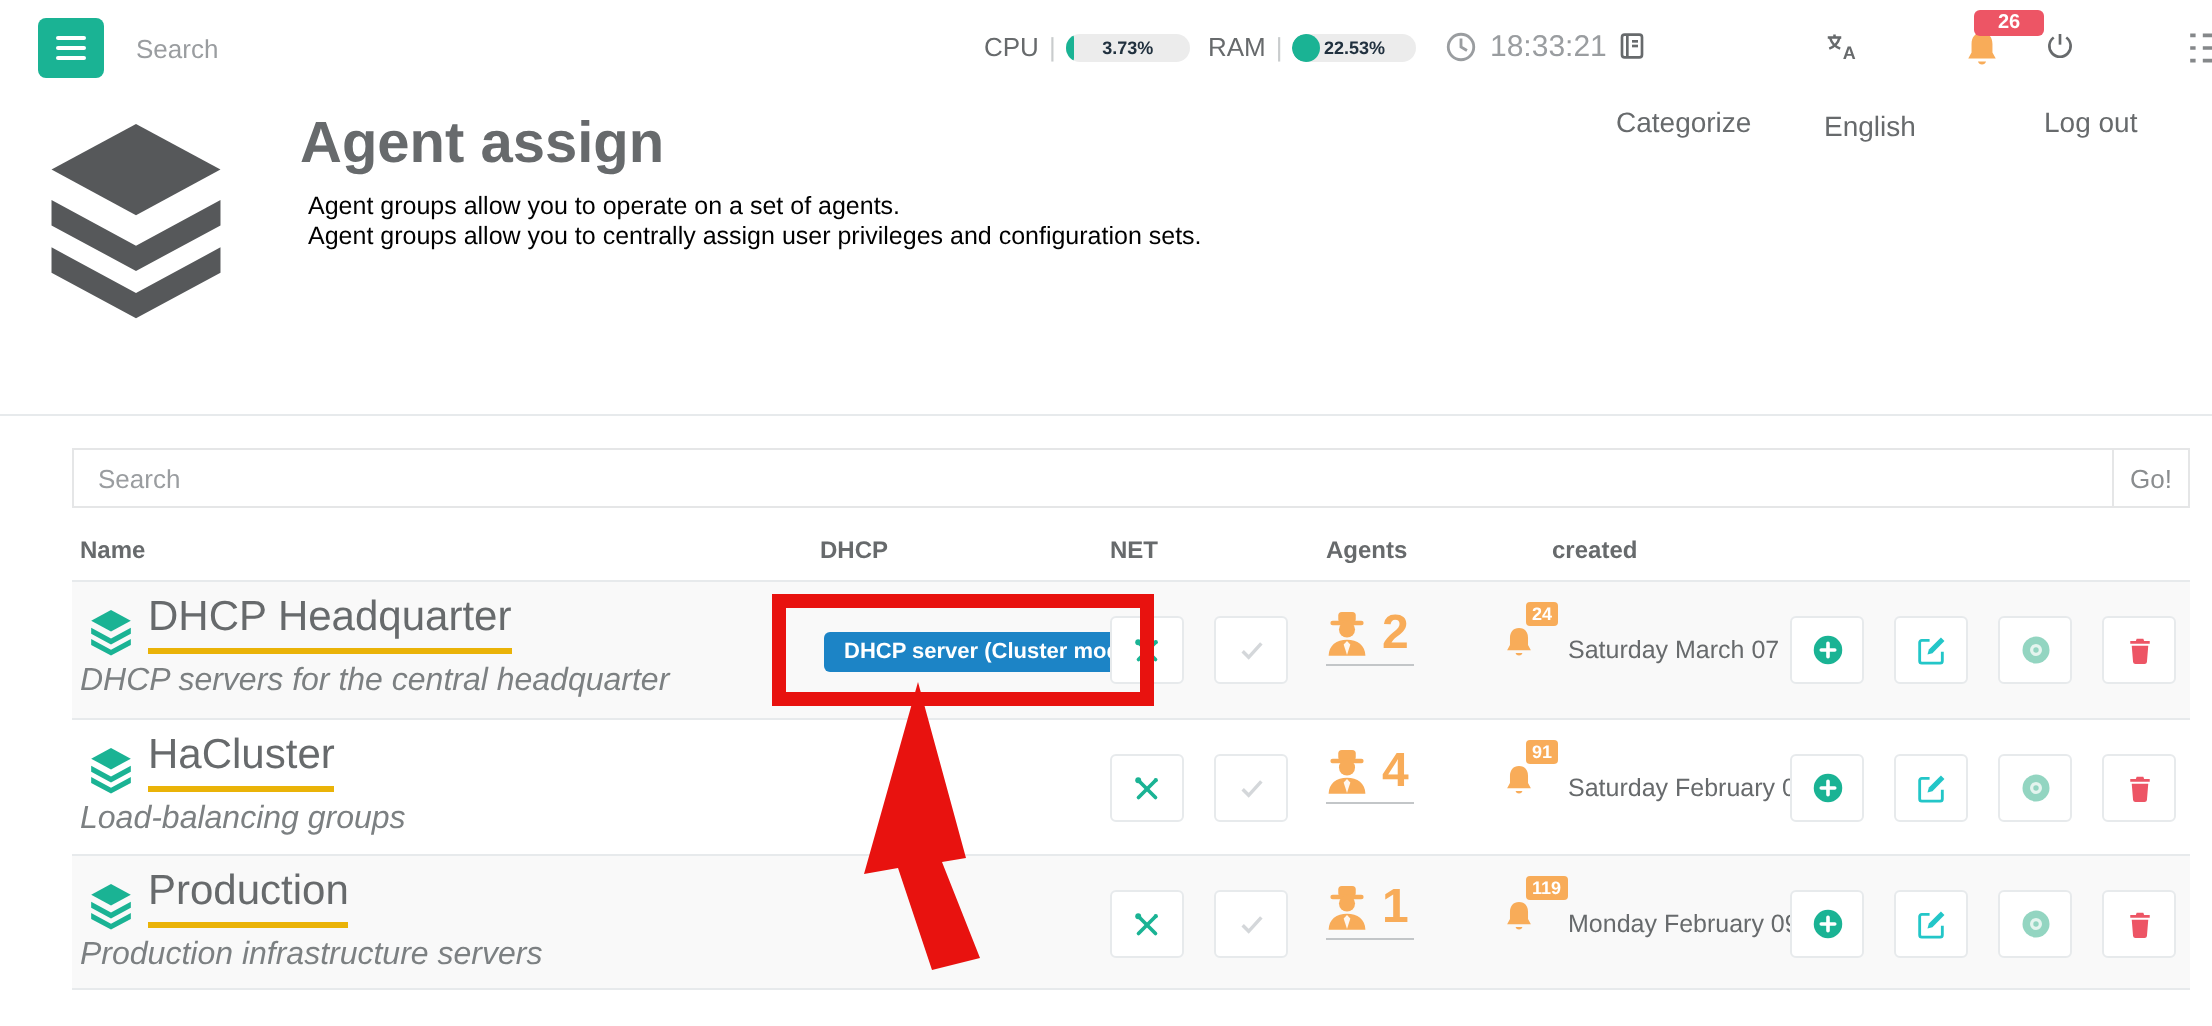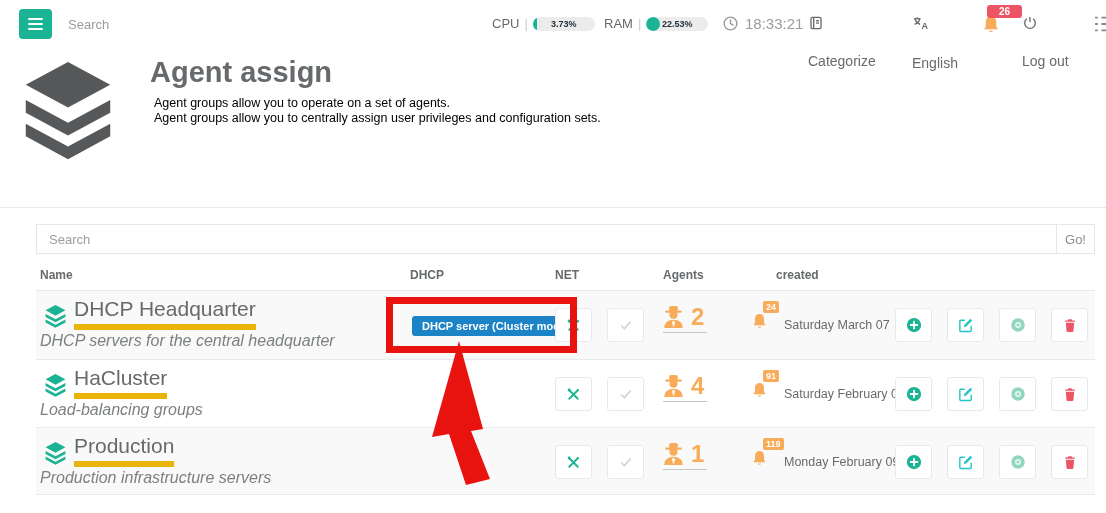--- a/index.html
+++ b/index.html
@@ -45,21 +45,21 @@
   .go-btn { width:38px; height:30px; border:1px solid #e5e6e7; border-left:none; background:#fff; color:#8a8d8f;
     font-size:13px; cursor:pointer; font-family:inherit; }
   .thead { position:relative; height:37px; border-bottom:1px solid #e7eaec; }
   .th { position:absolute; bottom:8px; font-size:12px; font-weight:bold; color:#676a6c; }
   .trow { position:relative; height:68px; }
   .trow.striped { background:#f9f9f9; }
   .trow + .trow { border-top:1px solid #e7eaec; }
   .trow:last-child { border-bottom:1px solid #e7eaec; }
   .row-layers { position:absolute; left:8px; top:14px; width:23px; height:23px; color:#1ab394; cursor:pointer; }
   .row-name { position:absolute; left:38px; top:6px; font-size:21px; color:#676a6c; text-decoration:none;
-    border-bottom:6px solid #eab308; padding-bottom:3px; cursor:pointer; }
+    border-bottom:3px solid #eab308; padding-bottom:3px; cursor:pointer; }
   .row-subtitle { position:absolute; left:4px; top:41px; font-size:16px; font-style:italic; color:#7c8082; }
   .dhcp-badge { position:absolute; left:376px; top:25px; background:#1c84c6; color:#fff; font-size:11px; font-weight:bold;
     padding:4px 10px; border-radius:3px; white-space:nowrap; }
   .icon-btn { position:absolute; top:17px; width:37px; height:34px; background:#fff; border:1px solid #e7eaec;
     border-radius:3px; display:flex; align-items:center; justify-content:center; cursor:pointer; padding:0; }
   .pos-tools { left:519px; } .pos-check { left:571px; }
   .pos-add { left:859px; } .pos-edit { left:911px; } .pos-disc { left:963px; } .pos-del { left:1015px; }
   .agents-link { position:absolute; left:627px; top:13px; display:flex; align-items:flex-end; gap:7px;
     border-bottom:1px solid #c3c6c8; padding:0 3px 3px 0; cursor:pointer; text-decoration:none; }
   .agents-count { font-size:24px; line-height:24px; font-weight:600; color:#f8ac59; }

